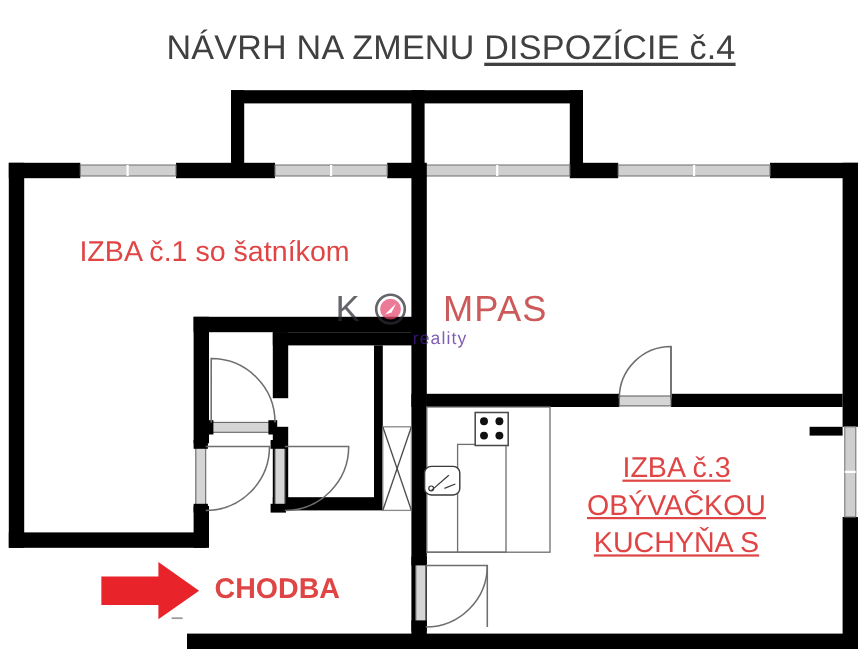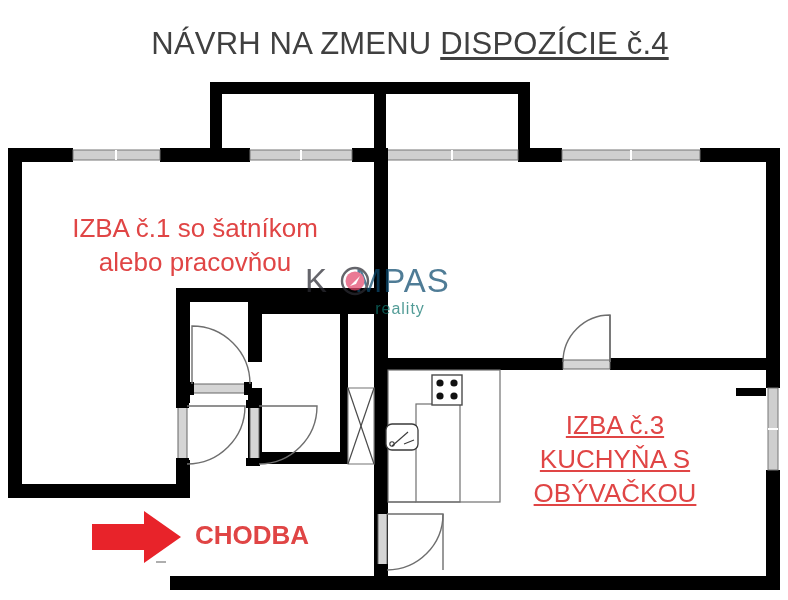--- a/index.html
+++ b/index.html
@@ -70,28 +70,28 @@
   .wm-main {
     position: absolute;
     left: 0; top: 0;
     width: 190px;
     font-size: 33px;
     letter-spacing: 1px;
     color: #d8d8da;
     font-weight: 400;
   }
   .wm-k { color: #2b2b33; }
-  .wm-pas { color: #0c4a6e; }
+  .wm-pas { color: #b91c1c; margin-left: 48px; }
   .wm-sub {
     position: absolute;
     left: 0; top: 38px;
     width: 190px;
     text-align: center;
     font-size: 16px;
-    color: #0f766e;
+    color: #4c1d95;
     letter-spacing: 1px;
   }
   #wm-compass {
     position: absolute;
     left: 35px;
     top: 4px;
     width: 30px;
     height: 30px;
   }
   
@@ -241,28 +241,27 @@
       <line x1="404" y1="444" x2="414" y2="440" stroke="#3a3a3a" stroke-width="1.1"></line>
       <circle cx="392" cy="444" r="2.2" fill="none" stroke="#3a3a3a" stroke-width="1.1"></circle>
     </g>
 
     <line x1="156" y1="562" x2="166" y2="562" stroke="#9a9a9a" stroke-width="1.6"></line>
     <rect x="736" y="388" width="30" height="8" fill="#000"></rect>
   </svg>
 
   <div class="roomlabel" id="label-izba1">
     <div>IZBA č.1 so šatníkom</div>
-    <div>alebo pracovňou</div>
   </div>
 
 
   <div class="roomlabel" id="label-izba3">
     <div>IZBA č.3</div>
+    <div>OBÝVAČKOU</div>
     <div>KUCHYŇA S</div>
-    <div>OBÝVAČKOU</div>
   </div>
 
   <div class="roomlabel" id="label-chodba">
     <div>CHODBA</div>
   </div>
 
   <div id="watermark">
     <div class="wm-main">
       <span class="wm-k">K</span><span style="color:transparent;">O</span><span class="wm-pas">MPAS</span>
     </div>

